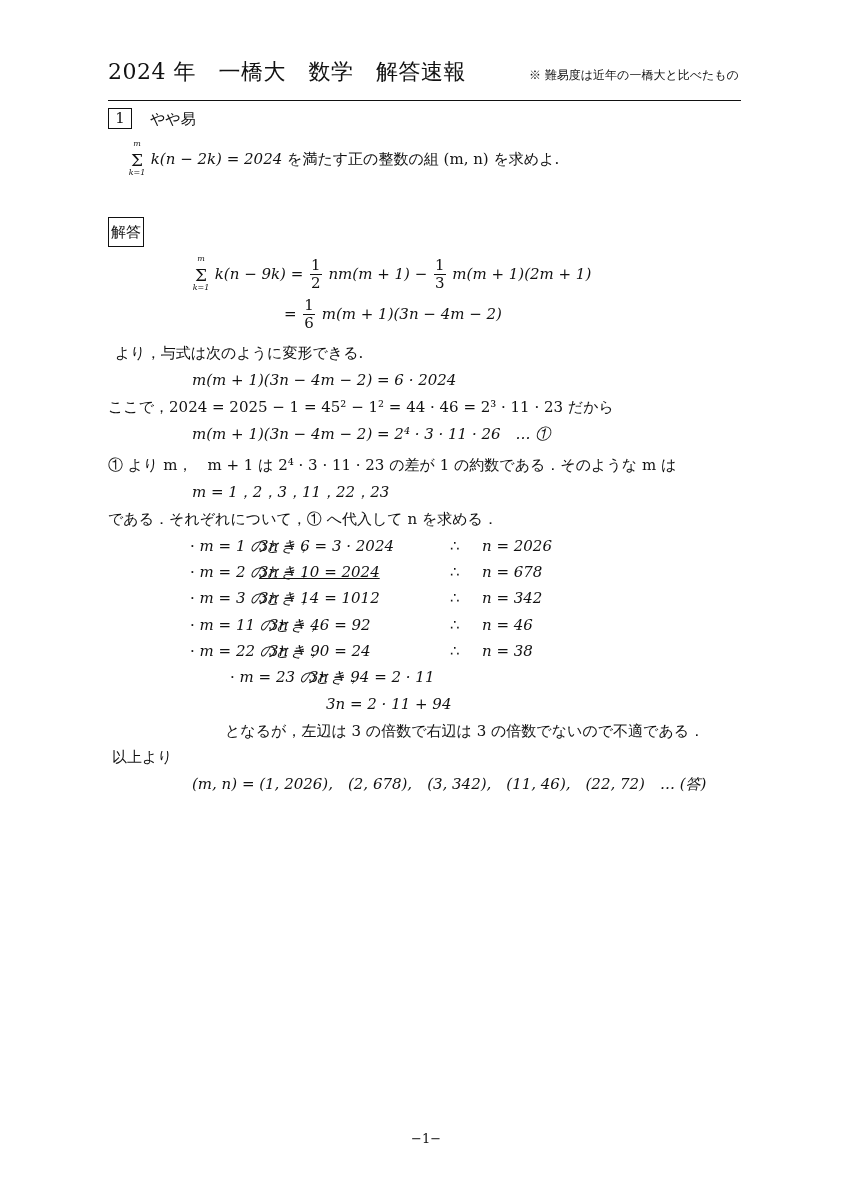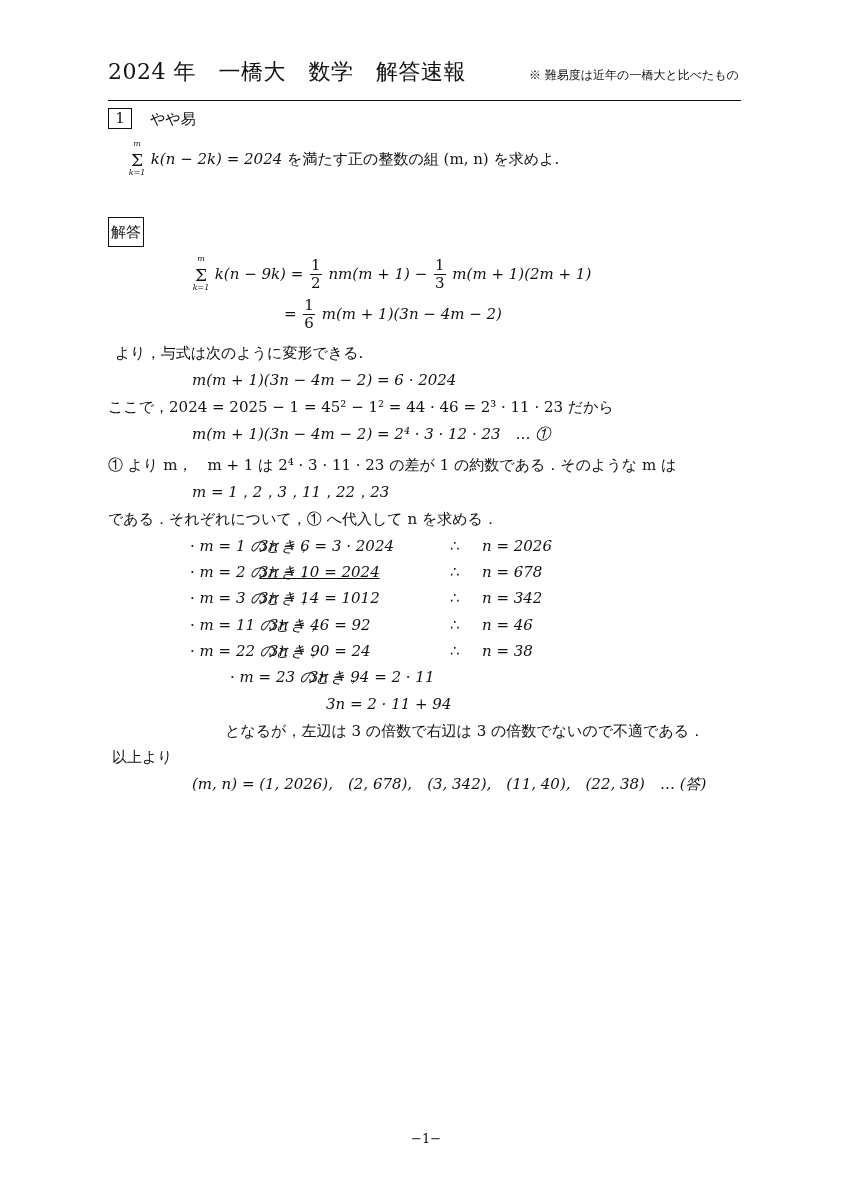--- a/index.html
+++ b/index.html
@@ -61,21 +61,21 @@
   <span>=</span>
   <span class="frac"><span class="num">1</span><span>6</span></span>
   <span class="m">m(m + 1)(3n − 4m − 2)</span>
 </div>
 
 <div class="abs t" style="left:108px; top:344px;margin-left:7px;">より，与式は次のように変形できる.</div>
 <div class="abs t m" style="left:192px; top:371px;">m(m + 1)(3n − 4m − 2) = 6 · 2024</div>
 <div class="abs t" style="left:108px; top:398px;">
   <span>ここで，</span><span>2024 = 2025 − 1 = 45² − 1² = 44 · 46 = 2³ · 11 · 23</span><span> だから</span>
 </div>
-<div class="abs t m" style="left:192px; top:425px;">m(m + 1)(3n − 4m − 2) = 2⁴ · 3 · 12 · 23　… ①</div>
+<div class="abs t m" style="left:192px; top:425px;">m(m + 1)(3n − 4m − 2) = 2⁴ · 3 · 11 · 26　… ①</div>
 <div class="abs t" style="left:108px; top:456px;">① より m，　m + 1 は 2⁴ · 3 · 11 · 23 の差が 1 の約数である．そのような m は</div>
 <div class="abs t m" style="left:192px; top:483px;">m = 1，2，3，11，22，23</div>
 <div class="abs t" style="left:108px; top:510px;">である．それぞれについて，① へ代入して n を求める．</div>
 
 <div class="abs t" style="left:190px; top:537px;">
   <span>·</span> <span class="m">m = 1 のとき，</span>
   <span class="m" style="position:absolute;left:69px;">3n − 6 = 3 · 2024</span>
   <span style="position:absolute;left:260px;">∴</span>
   <span class="m" style="position:absolute;left:292px;">n = 2026</span>
 </div>
@@ -104,15 +104,15 @@
   <span class="m" style="position:absolute;left:292px;">n = 38</span>
 </div>
 <div class="abs t" style="left:190px; top:668px;margin-left:40px;">
   <span>·</span> <span class="m">m = 23 のとき，</span>
   <span class="m" style="position:absolute;left:79px;">3n − 94 = 2 · 11</span>
 </div>
 <div class="abs t m" style="left:326px; top:695px;">3n = 2 · 11 + 94</div>
 <div class="abs t" style="left:225px; top:722px;">となるが，左辺は 3 の倍数で右辺は 3 の倍数でないので不適である．</div>
 
 <div class="abs t" style="left:112px; top:748px;">以上より</div>
-<div class="abs t m" style="left:192px; top:775px;">(m, n) = (1, 2026),　(2, 678),　(3, 342),　(11, 40),　(22, 38)　… (答)</div>
+<div class="abs t m" style="left:192px; top:775px;">(m, n) = (1, 2026),　(2, 678),　(3, 342),　(11, 46),　(22, 72)　… (答)</div>
 
 <div class="abs footer">−1−</div>
 
 </body></html>

